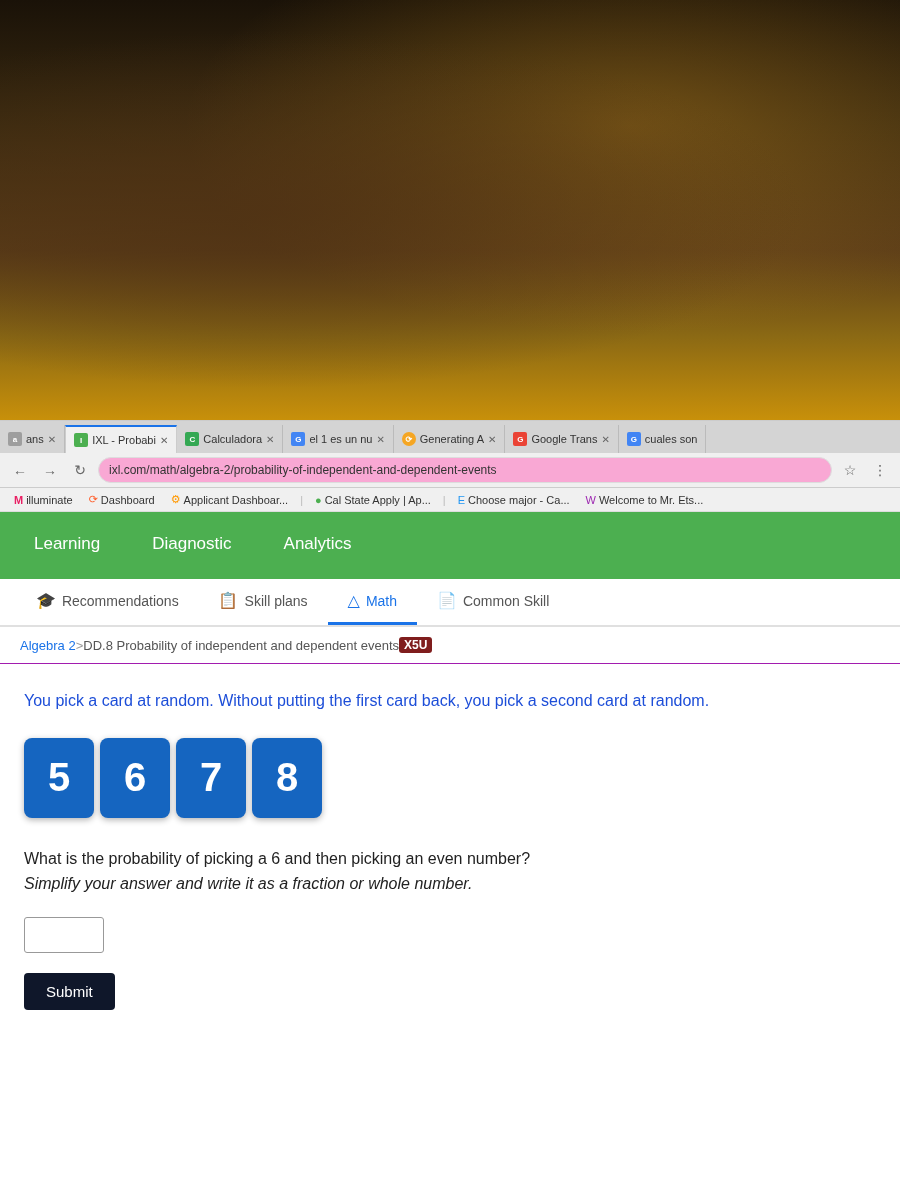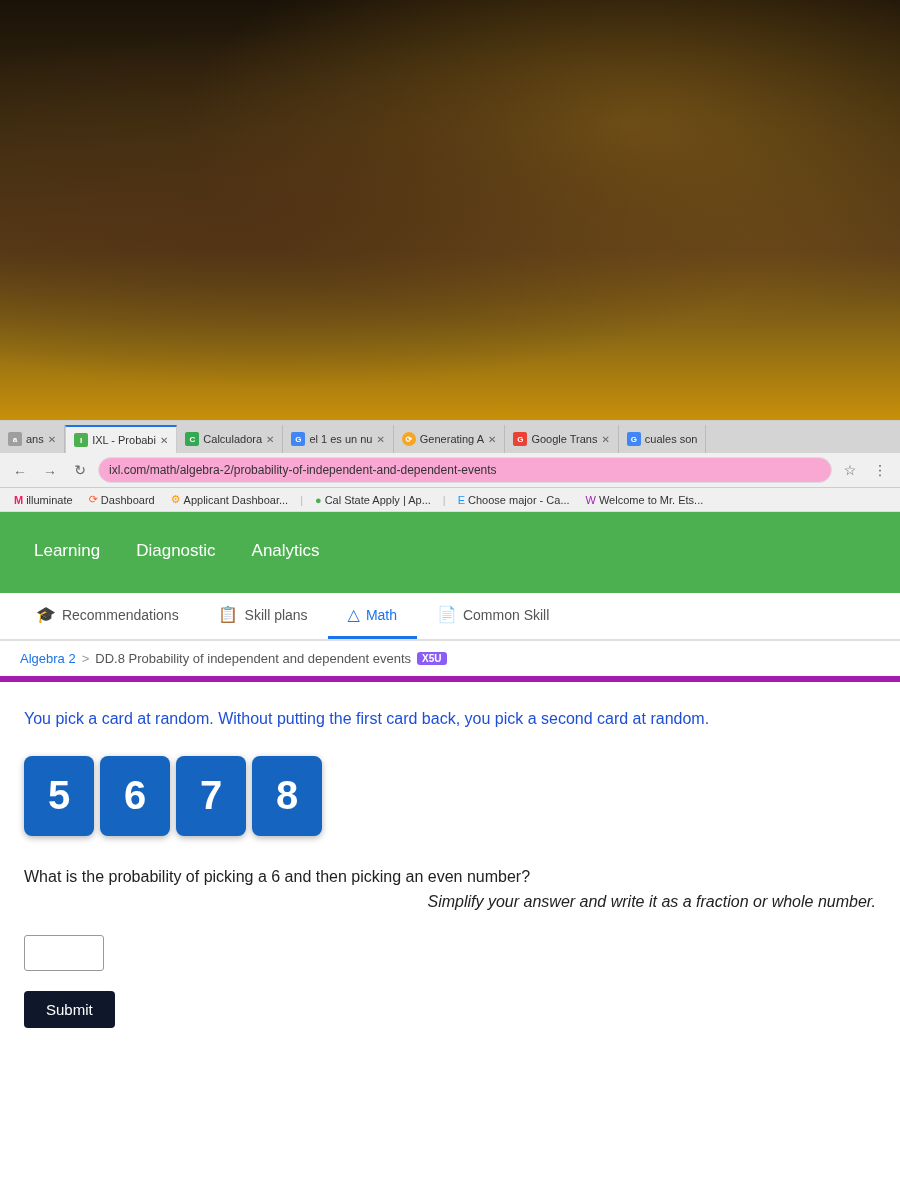--- a/index.html
+++ b/index.html
@@ -162,21 +162,22 @@
 
     
     .ixl-nav {
       background: #4caf50;
       padding: 0;
     }
 
     .ixl-nav-tabs {
       display: flex;
       align-items: center;
-      padding: 15px 16px;
+      padding: 8px 16px;
+      gap: 16px;
     }
 
     .ixl-nav-tab {
       padding: 14px 18px;
       color: white;
       font-size: 17px;
       font-weight: 500;
       cursor: pointer;
       border-bottom: 3px solid transparent;
     }
@@ -210,39 +211,38 @@
       font-size: 16px;
     }
 
     
     .breadcrumb {
       padding: 10px 20px;
       font-size: 13px;
       color: #555;
       display: flex;
       align-items: center;
-      gap: 6px;
       background: white;
-      border-bottom: 6px solid #a21caf;
+      border-bottom: 1px solid #a21caf;
     }
 
     .breadcrumb-link {
       color: #1a73e8;
       cursor: pointer;
       text-decoration: none;
     }
 
     .breadcrumb-sep {
       color: #999;
     }
 
     .breadcrumb-badge {
-      background: #8b5cf6;
+      background: #7f1d1d;
       color: white;
-      font-size: 10px;
+      font-size: 12px;
       padding: 1px 5px;
       border-radius: 3px;
       font-weight: bold;
     }
 
     
     .main-content {
       padding: 24px 24px;
       background: white;
       min-height: 600px;
@@ -282,21 +282,20 @@
       margin-bottom: 0;
       line-height: 1.6;
     }
 
     .simplify-text {
       font-size: 16px;
       color: #222;
       font-style: italic;
       margin-bottom: 20px;
       line-height: 1.6;
-      text-align: right;
     }
 
     .answer-input {
       width: 80px;
       height: 36px;
       border: 1.5px solid #999;
       border-radius: 3px;
       padding: 4px 8px;
       font-size: 16px;
       margin-bottom: 20px;

